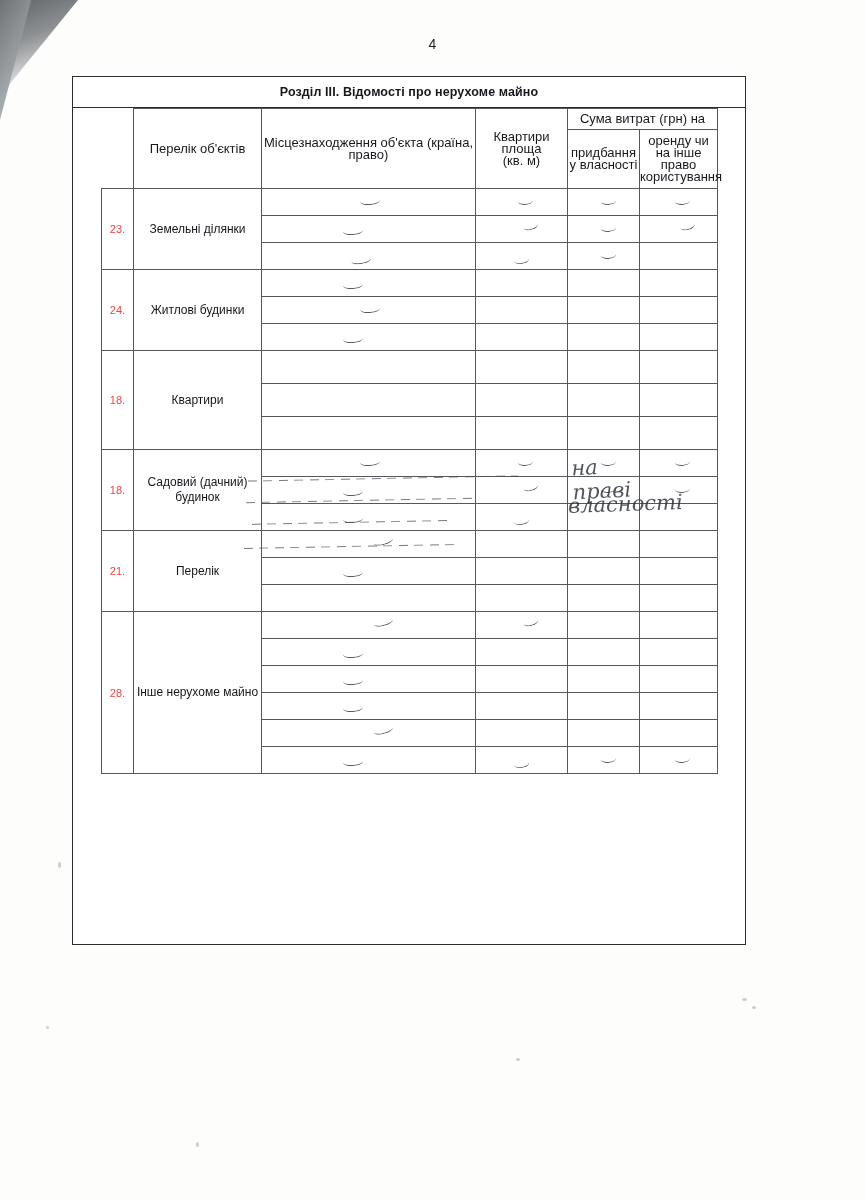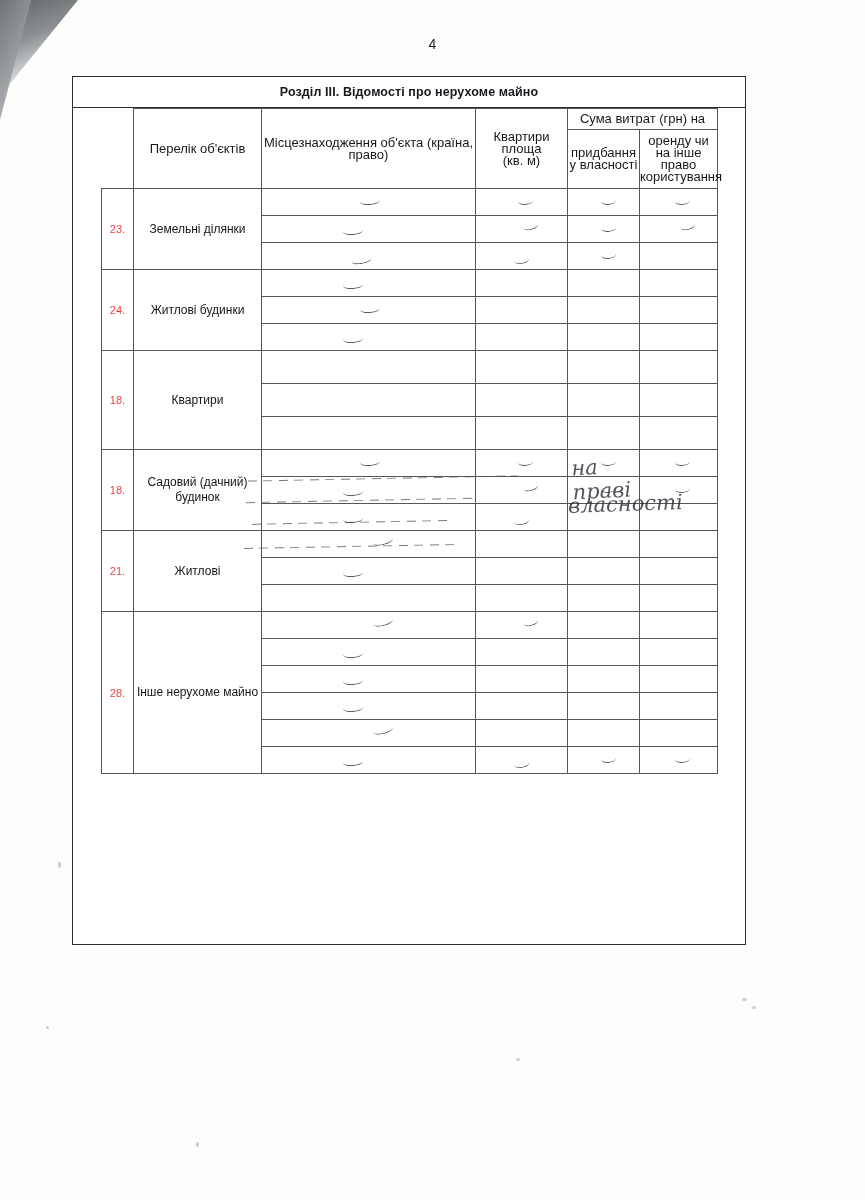--- a/index.html
+++ b/index.html
@@ -360,21 +360,21 @@
             </td>
           <td class="cell">
               <span class="dash d4 small"></span>
             </td>
           <td class="cell"></td>
           <td class="cell"></td>
         </tr>
 
         <tr>
           <td class="row-num mid" rowspan="3">21.</td>
-          <td class="row-label" rowspan="3">Житлові</td>
+          <td class="row-label" rowspan="3">Перелік</td>
           <td class="cell">
               <span class="dash d3"></span>
             </td>
           <td class="cell"></td>
           <td class="cell"></td>
           <td class="cell"></td>
         </tr>
         <tr>
           <td class="cell">
               <span class="dash d2"></span>

